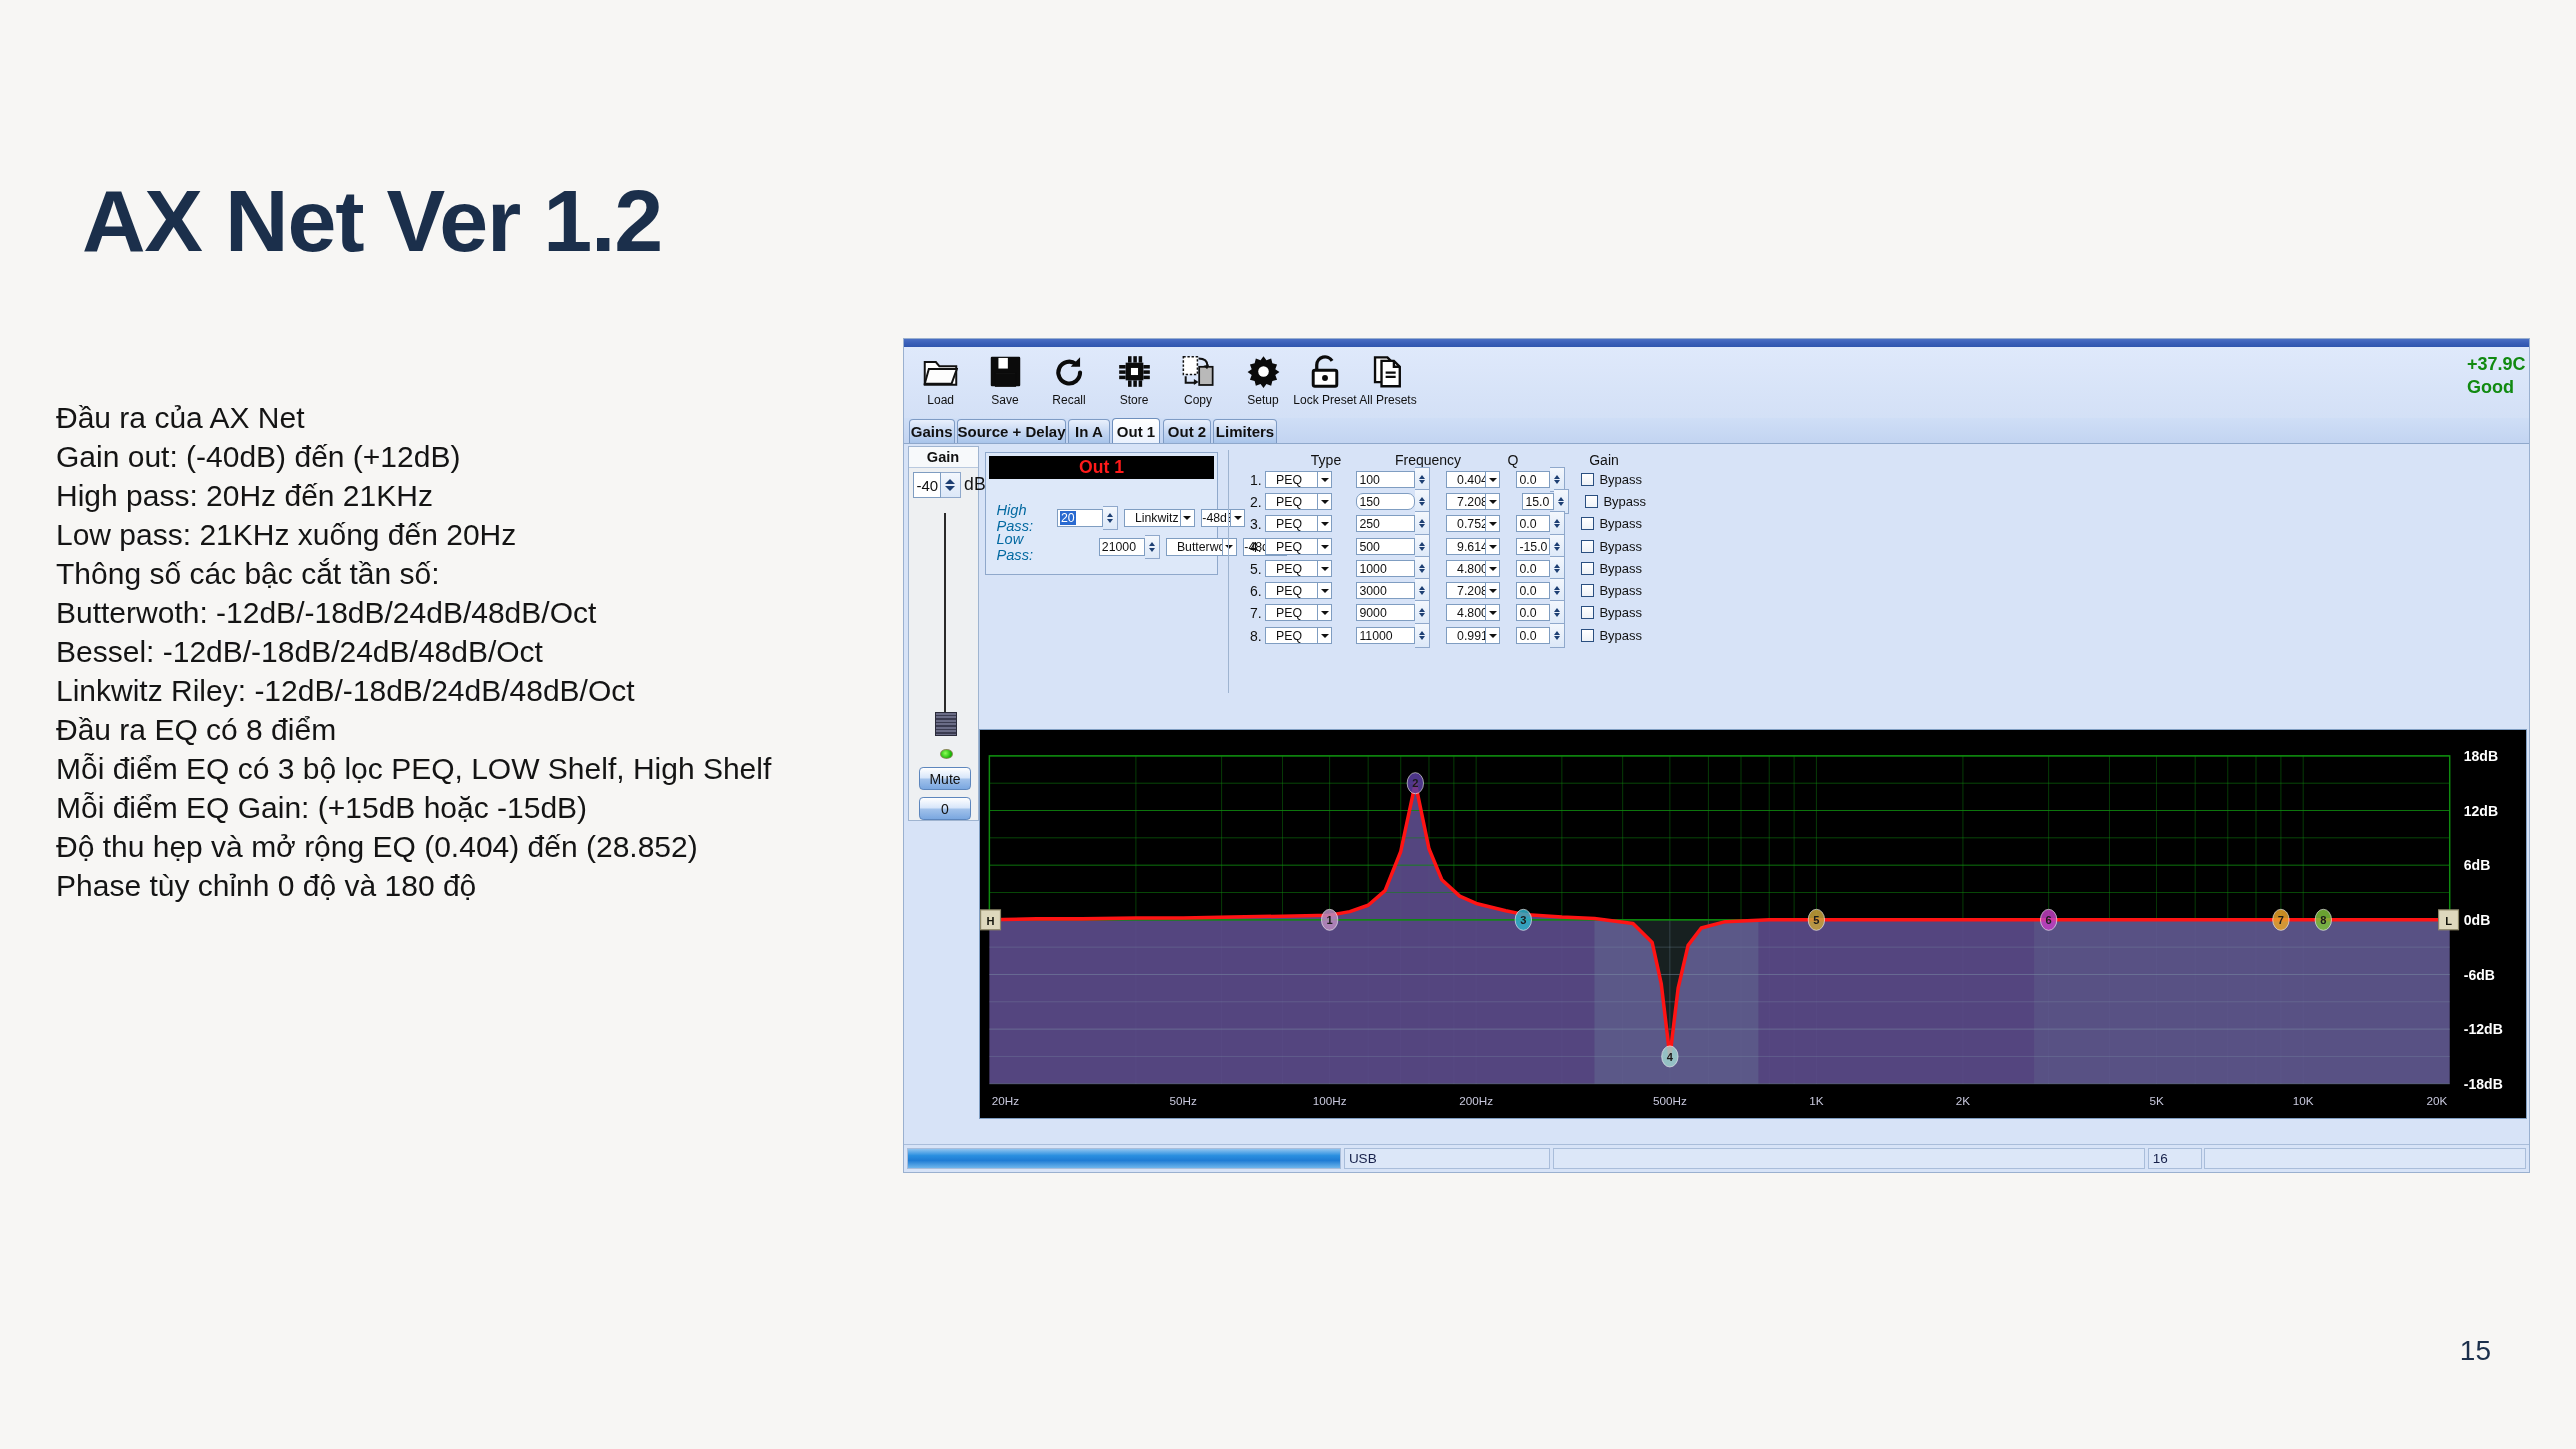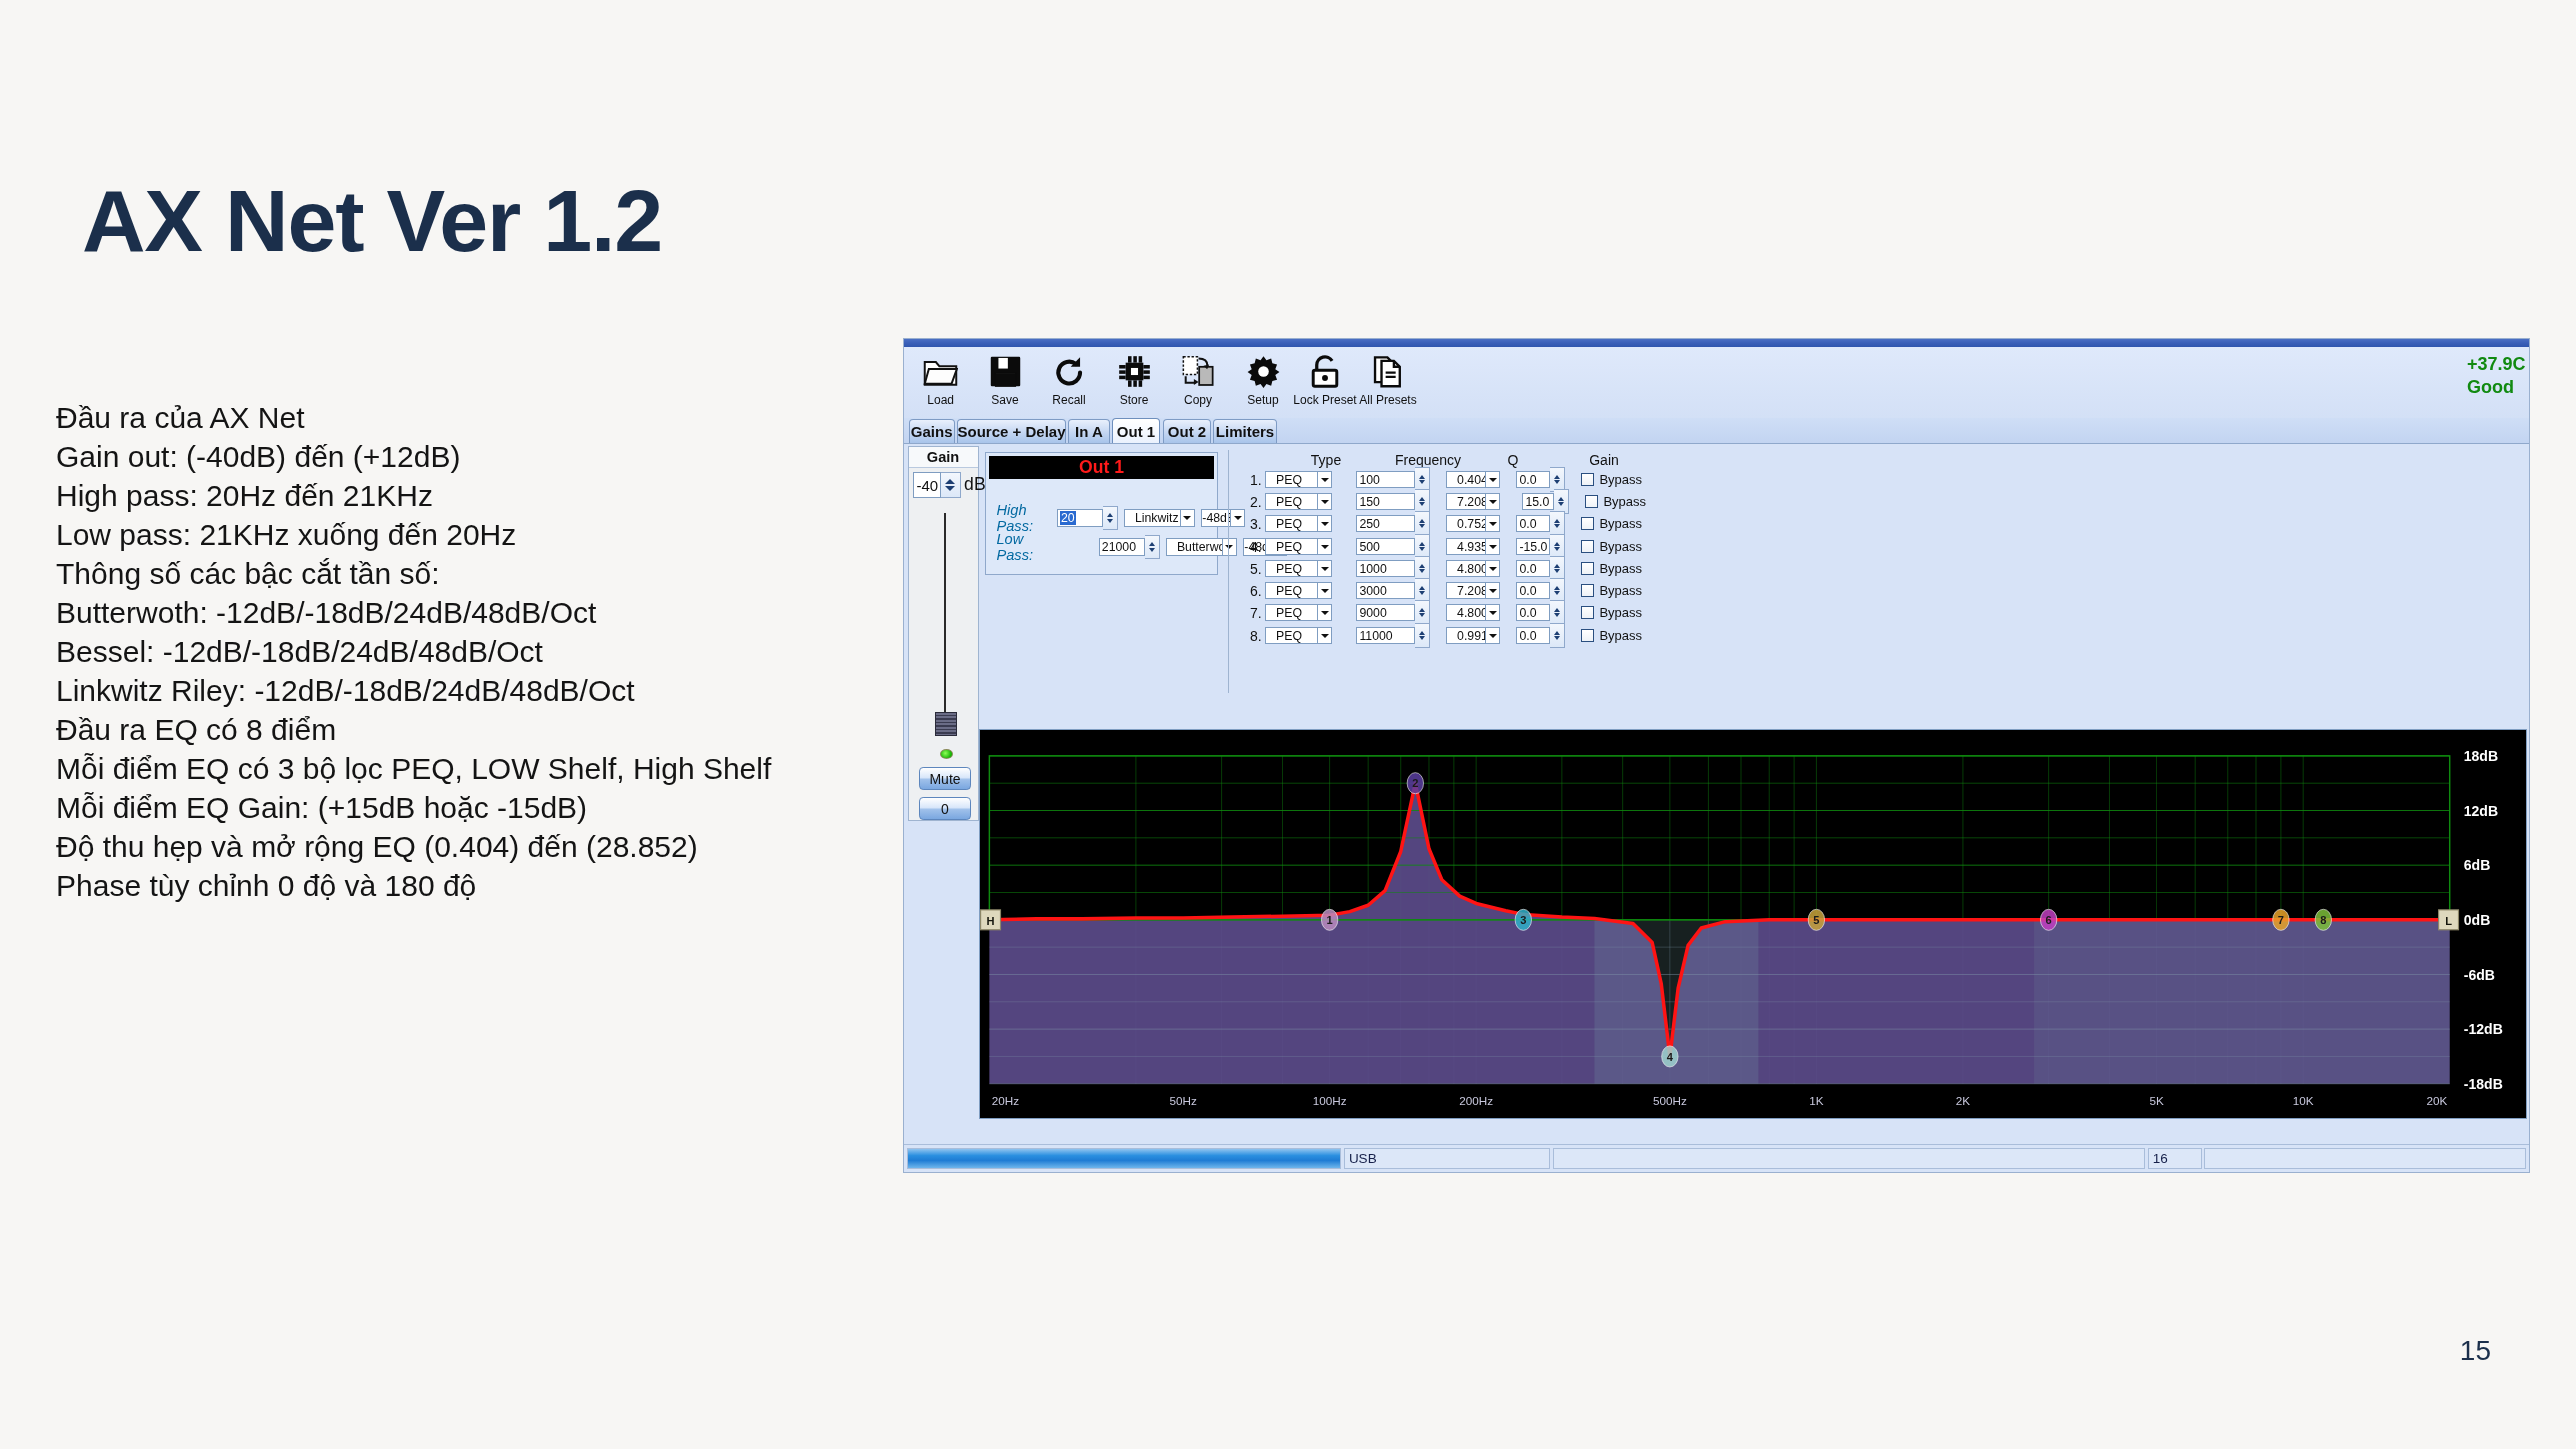--- a/index.html
+++ b/index.html
@@ -441,21 +441,21 @@
           </span>
           <span class="chk" style="margin-left:16px;"></span>
           <span class="bypass-lbl">Bypass</span>
         </div>
         <div class="eq-row" style="left: 15px; top: 42px;">
           <span class="eq-idx">2.</span>
           <span class="combo" style="width:53px;">PEQ</span>
           <span class="combo-arrow">
             <i></i>
           </span>
-          <span class="txtnum" style="width:59px;margin-left:24px;">150</span>
+          <span class="txtnum" style="width:59px;margin-left:24px;border-radius:7px;">150</span>
           <span class="spin spin-sm">
             <i class="up"></i>
             <i class="dn"></i>
           </span>
           <span class="combo" style="width:40px;margin-left:16px;">7.208</span>
           <span class="combo-arrow">
             <i></i>
           </span>
           <span class="txtnum" style="width:32px;margin-left:22px;">15.0</span>
           <span class="spin spin-sm">
@@ -492,21 +492,21 @@
           <span class="eq-idx">4.</span>
           <span class="combo" style="width:53px;">PEQ</span>
           <span class="combo-arrow">
             <i></i>
           </span>
           <span class="txtnum" style="width:59px;margin-left:24px;">500</span>
           <span class="spin spin-sm">
             <i class="up"></i>
             <i class="dn"></i>
           </span>
-          <span class="combo" style="width:40px;margin-left:16px;">4.935</span>
+          <span class="combo" style="width:40px;margin-left:16px;">9.614</span>
           <span class="combo-arrow">
             <i></i>
           </span>
           <span class="txtnum" style="width:34px;margin-left:16px;">-15.0</span>
           <span class="spin spin-sm">
             <i class="up"></i>
             <i class="dn"></i>
           </span>
           <span class="chk" style="margin-left:16px;"></span>
           <span class="bypass-lbl">Bypass</span>

